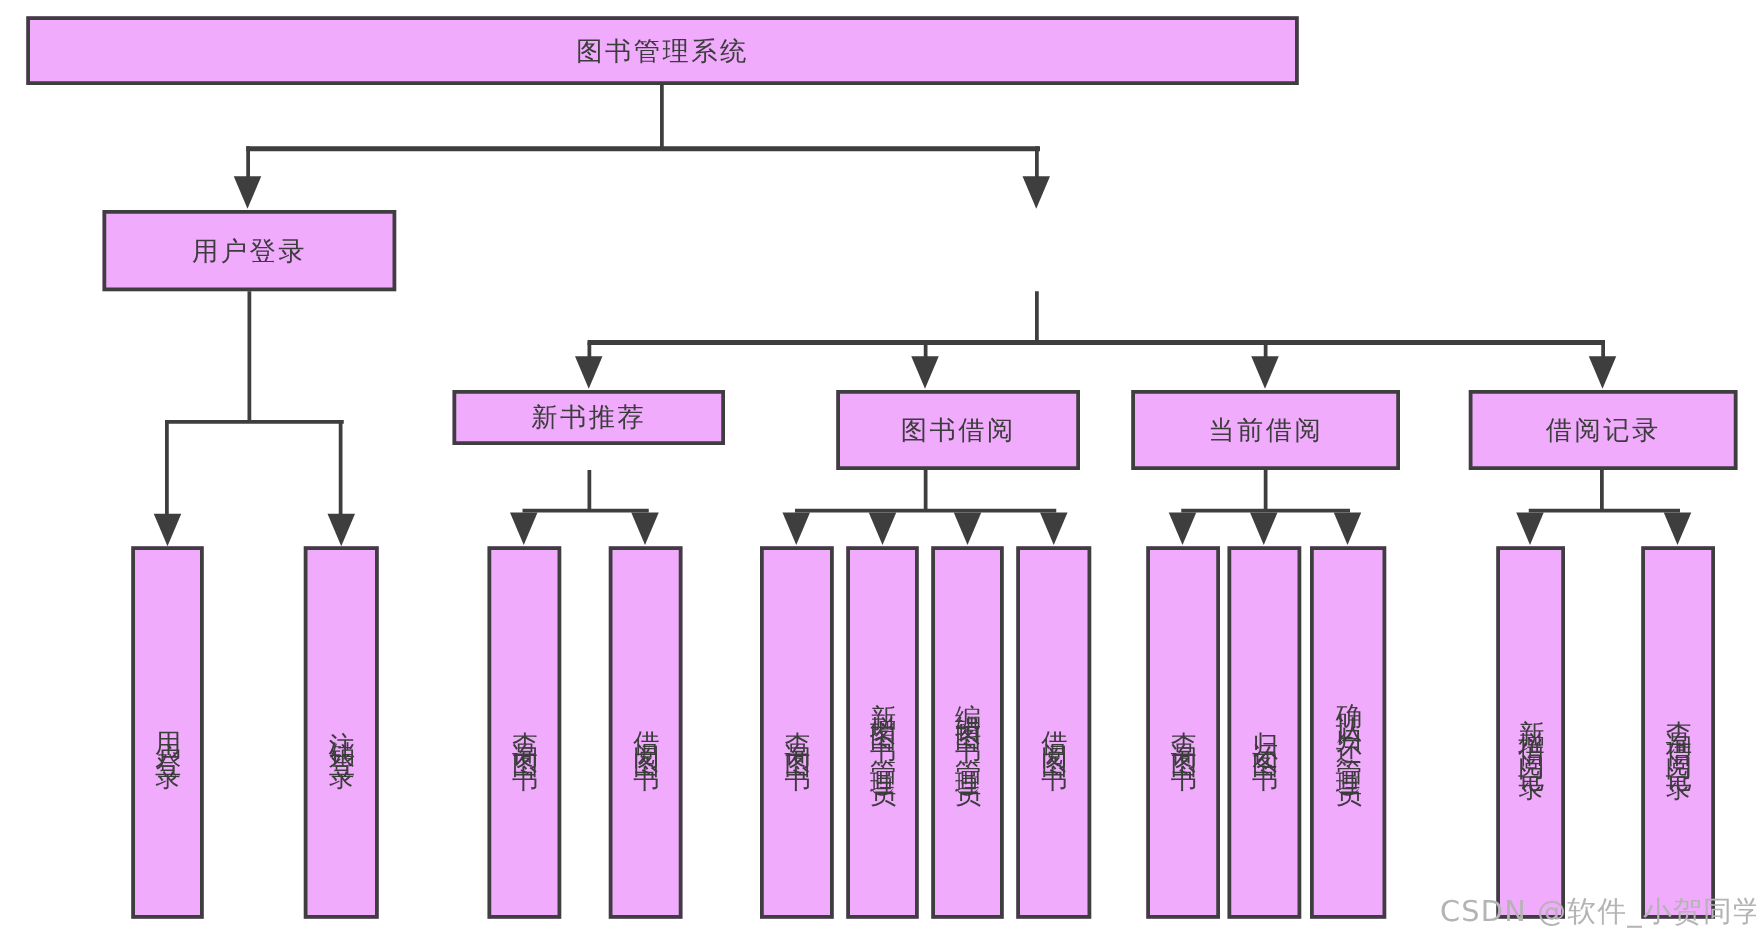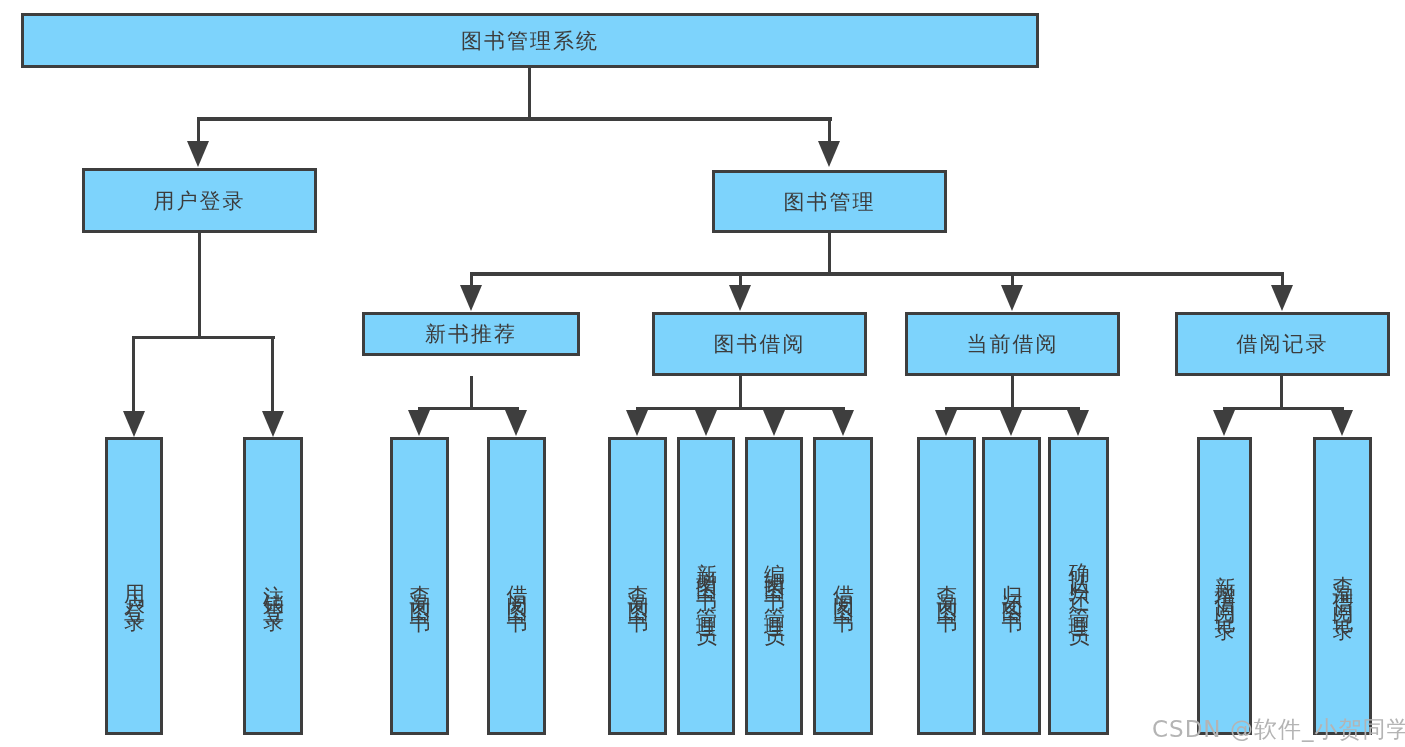--- a/index.html
+++ b/index.html
@@ -12,21 +12,21 @@
     position: relative;
     width: 1405px;
     height: 747px;
     background: #ffffff;
     overflow: hidden;
   }
   .box {
     position: absolute;
     box-sizing: border-box;
     border: 3px solid #3e3e3e;
-    background: #7dd3fc;
+    background: #f0abfc;
     display: flex;
     align-items: center;
     justify-content: center;
   }
   .hlabel {
     font-size: 21px;
     color: #3c3c3c;
     letter-spacing: 2px;
     white-space: nowrap;
   }
@@ -76,23 +76,20 @@
   <div class="vline" style="left:528px; top:68px; height:51px;"></div>
   <div class="hline thick" style="left:197px; top:117px; width:635px;"></div>
   <div class="vline" style="left:197px; top:117px; height:26px;"></div>
   <div class="arrow" style="left:187px; top:141px;"></div>
   <div class="vline" style="left:828px; top:117px; height:26px;"></div>
   <div class="arrow" style="left:818px; top:141px;"></div>
 
   <div class="box" style="left:82px; top:168px; width:235px; height:65px;">
     <span class="hlabel">用户登录</span>
   </div>
-  <div class="box" style="left:712px; top:170px; width:235px; height:63px;">
-    <span class="hlabel">图书管理</span>
-  </div>
 
   <div class="vline" style="left:198px; top:233px; height:104px;"></div>
   <div class="hline" style="left:132px; top:336px; width:143px;"></div>
   <div class="vline" style="left:132px; top:336px; height:77px;"></div>
   <div class="arrow" style="left:123px; top:411px;"></div>
   <div class="vline" style="left:271px; top:336px; height:77px;"></div>
   <div class="arrow" style="left:262px; top:411px;"></div>
 
   <div class="box" style="left:105px; top:437px; width:58px; height:298px;">
     <span class="vtext">用户登录</span>
@@ -108,21 +105,21 @@
   <div class="vline" style="left:739px; top:274px; height:12px;"></div>
   <div class="arrow" style="left:729px; top:285px;"></div>
   <div class="vline" style="left:1011px; top:274px; height:12px;"></div>
   <div class="arrow" style="left:1001px; top:285px;"></div>
   <div class="vline" style="left:1281px; top:274px; height:12px;"></div>
   <div class="arrow" style="left:1271px; top:285px;"></div>
 
   <div class="box" style="left:362px; top:312px; width:218px; height:44px;">
     <span class="hlabel">新书推荐</span>
   </div>
-  <div class="box" style="left:652px; top:312px; width:215px; height:64px;">
+  <div class="box" style="left:669px; top:312px; width:195px; height:64px;">
     <span class="hlabel">图书借阅</span>
   </div>
   <div class="box" style="left:1175px; top:312px; width:215px; height:64px;">
     <span class="hlabel">借阅记录</span>
   </div>
   <div class="box" style="left:905px; top:312px; width:215px; height:64px;">
     <span class="hlabel">当前借阅</span>
   </div>
 
   <div class="vline" style="left:470px; top:376px; height:33px;"></div>

